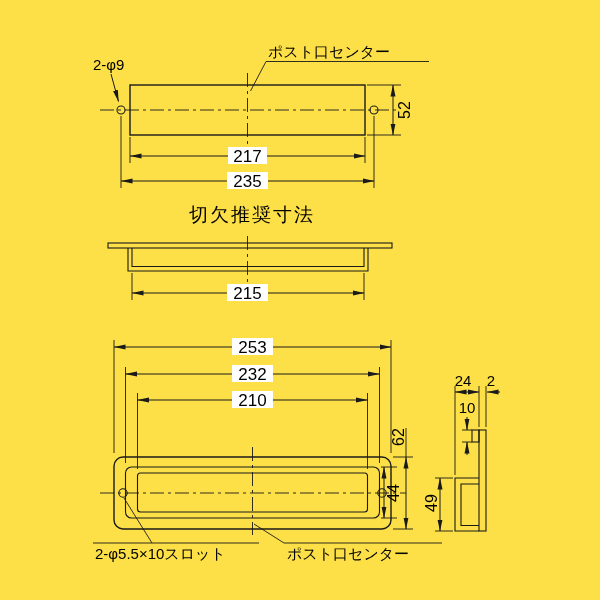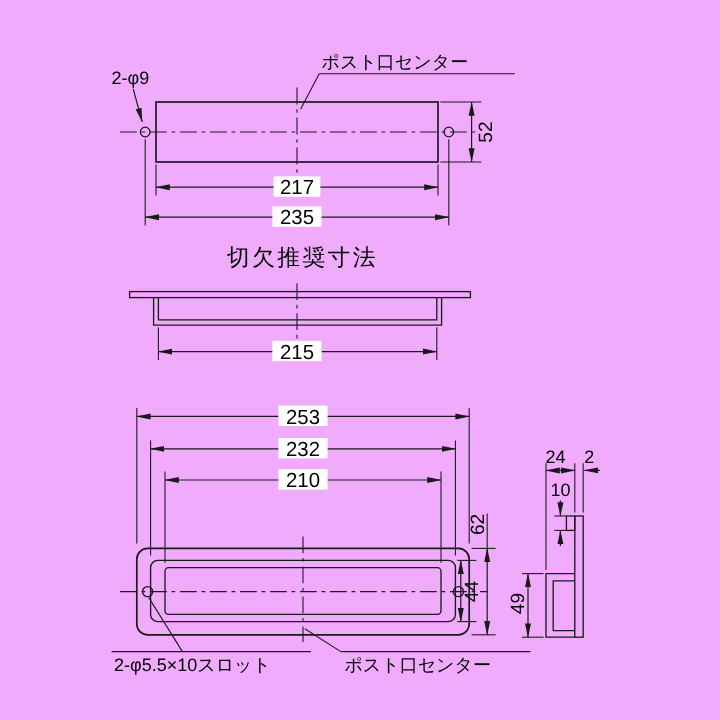--- a/index.html
+++ b/index.html
@@ -1,16 +1,16 @@
 <!DOCTYPE html>
 <html><head>
 <meta charset="utf-8">
 <style>
   html,body{margin:0;padding:0;background:#fff;}
-  .stage{position:relative;width:600px;height:600px;background:#f0abfc;overflow:hidden;
+  .stage{position:relative;width:600px;height:600px;background:#fde047;overflow:hidden;
          font-family:"Liberation Sans",sans-serif;}
   svg{position:absolute;left:0;top:0;}
   .outline{fill:none;stroke:#1a1a1a;stroke-width:1.4;}
   .thin{fill:none;stroke:#1a1a1a;stroke-width:1.1;}
   .dim{fill:none;stroke:#1a1a1a;stroke-width:1;}
   .ext{fill:none;stroke:#1a1a1a;stroke-width:0.9;}
   .cl{fill:none;stroke:#1a1a1a;stroke-width:0.9;stroke-dasharray:14 4 3 4;}
   .mask{fill:#ffffff;stroke:none;}
   .dimtext{font-size:17px;fill:#000;}
   .dimtext-v{font-size:16px;fill:#000;}

